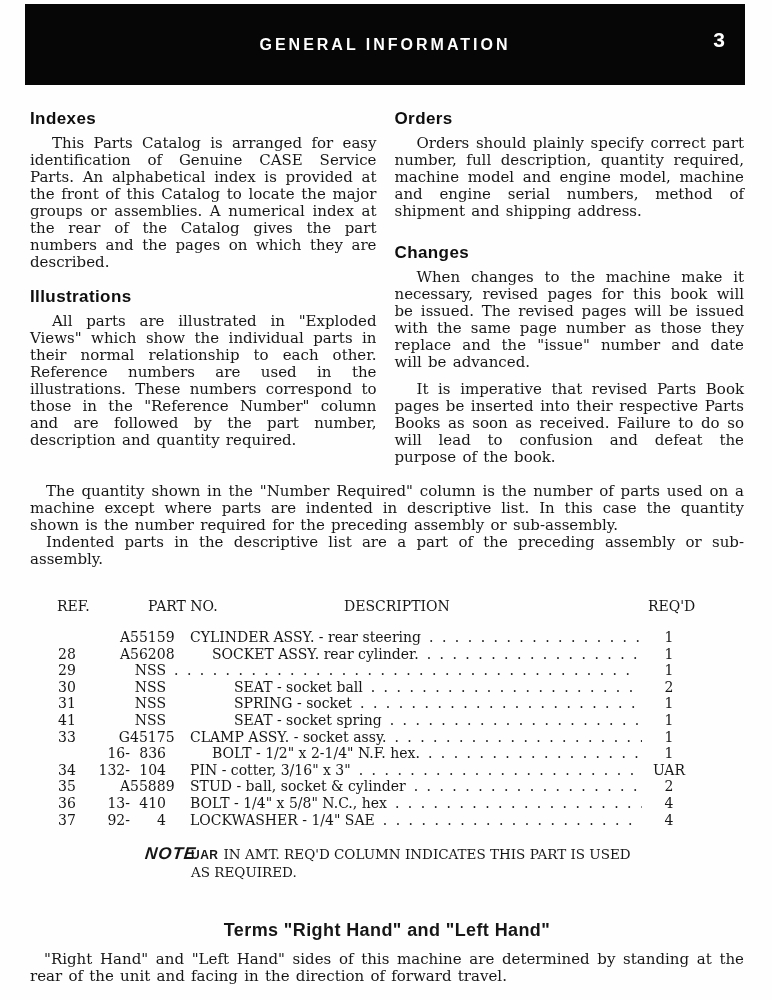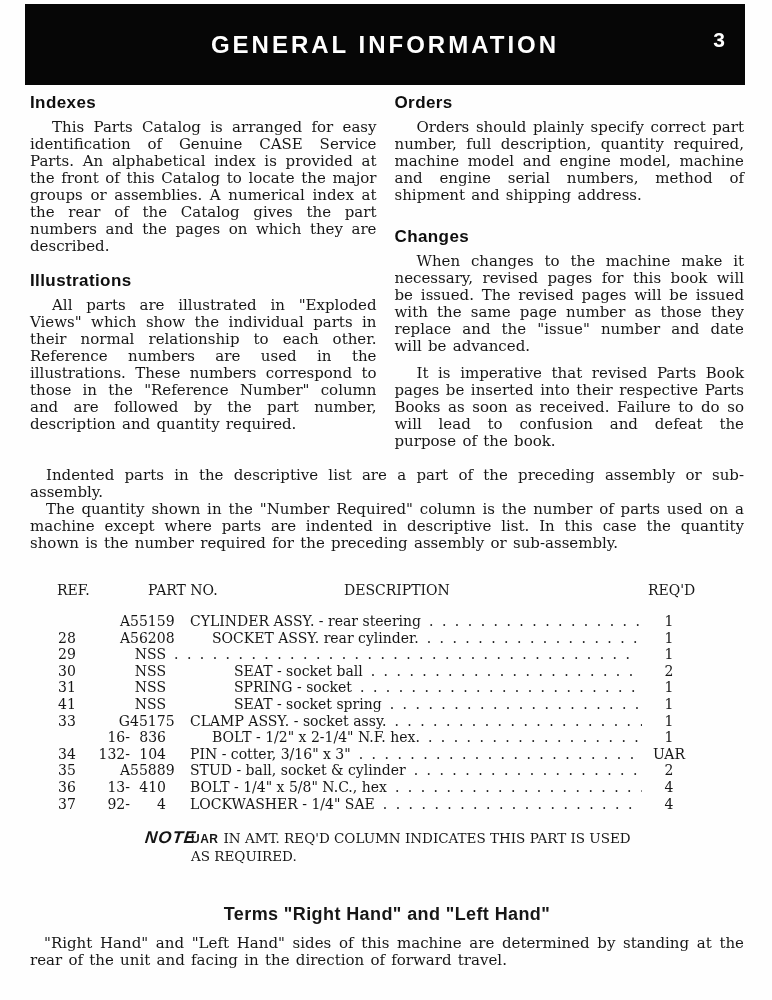--- a/index.html
+++ b/index.html
@@ -9,28 +9,28 @@
     font-family:"DejaVu Serif", serif;
   }
   
   .banner {
     position:relative; margin:4px 27px 0 25px; height:81px;
     background:#060606; color:#fff;
     display:flex; align-items:center; justify-content:center;
   }
   .banner-title {
     font-family:"Liberation Sans", sans-serif; font-weight:700;
-    font-size:24px; letter-spacing:3px;
+    font-size:16px; letter-spacing:3px;
   }
   .banner-page {
     position:absolute; right:20px; top:24px;
     font-family:"Liberation Sans", sans-serif; font-weight:700; font-size:21px;
   }
   
-  .columns { display:flex; margin:8px 28px 0 30px; height:362px; }
+  .columns { display:flex; margin:24px 28px 0 30px; height:362px; }
   .col-left  { width:347px; }
   .col-right { width:350px; margin-left:18px; }
   h2.sec {
     font-family:"Liberation Sans", sans-serif; font-weight:700;
     font-size:17px; letter-spacing:.4px; color:#0e0e0e;
     margin:0 0 6px 0;
   }
   p.body {
     margin:0; font-size:15px; line-height:17px; text-align:justify;
     text-indent:22px; word-spacing:1.5px;
@@ -112,22 +112,22 @@
       </section>
       <section>
         <h2 class="sec">Changes</h2>
         <p class="body changes-p1">When changes to the machine make it necessary, revised pages for this book will be issued. The revised pages will be issued with the same page number as those they replace and the "issue" number and date will be advanced.</p>
         <p class="body">It is imperative that revised Parts Book pages be inserted into their respective Parts Books as soon as received. Failure to do so will lead to confusion and defeat the purpose of the book.</p>
       </section>
     </div>
   </div>
 
   <section class="indent-sec">
+    <p class="body">The quantity shown in the "Number Required" column is the number of parts used on a machine except where parts are indented in descriptive list. In this case the quantity shown is the number required for the preceding assembly or sub-assembly.</p>
     <p class="body">Indented parts in the descriptive list are a part of the preceding assembly or sub-assembly.</p>
-    <p class="body">The quantity shown in the "Number Required" column is the number of parts used on a machine except where parts are indented in descriptive list. In this case the quantity shown is the number required for the preceding assembly or sub-assembly.</p>
   </section>
 
   <section class="parts">
     <div class="thead">
       <span class="th-ref">REF.</span>
       <span class="th-part">PART NO.</span>
       <span class="th-desc">DESCRIPTION</span>
       <span class="th-req">REQ'D</span>
     </div>
     <div class="tbody">

